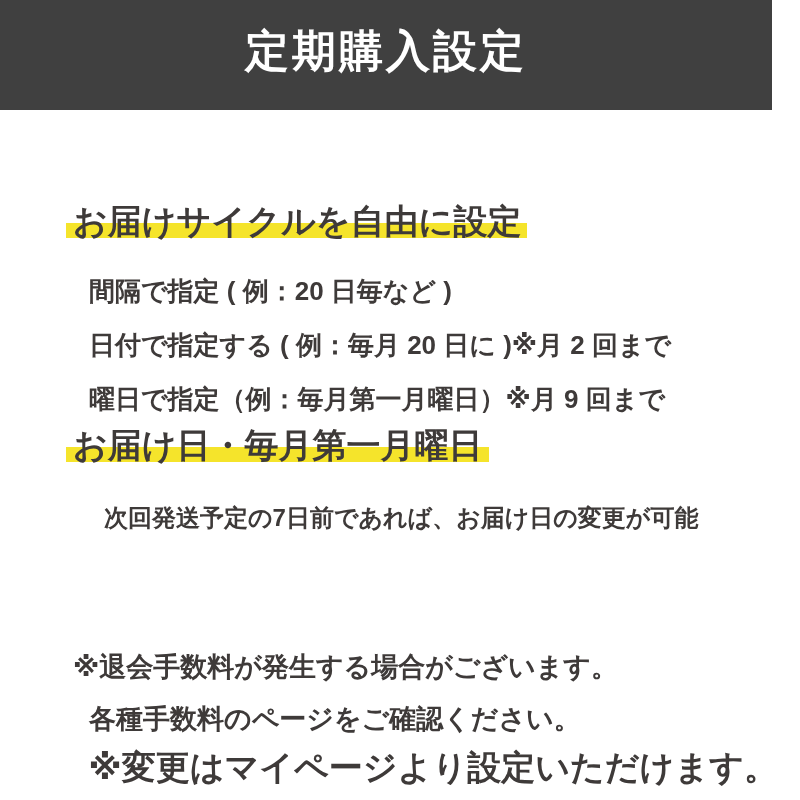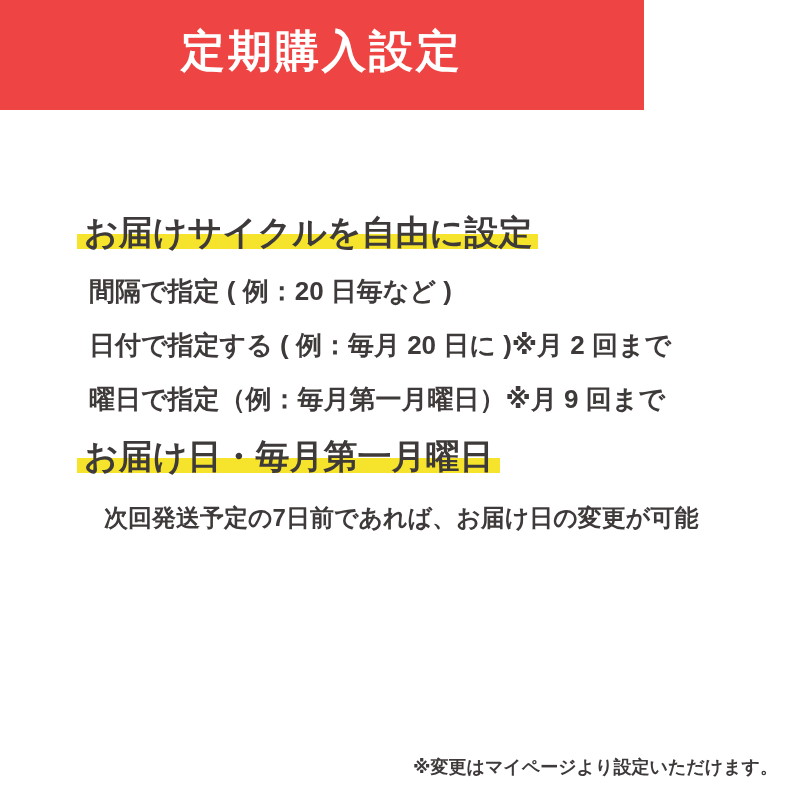--- a/index.html
+++ b/index.html
@@ -14,40 +14,40 @@
     background: #ffffff;
     overflow: hidden;
     font-family: "Liberation Sans", "DejaVu Sans", sans-serif;
     color: #3e3a39;
   }
 
   
   .header-bar {
     position: absolute;
     left: 0; top: 0;
-    width: 644px; height: 110px;
-    background: #ef4444;
+    width: 772px; height: 110px;
+    background: #404040;
     display: flex;
     align-items: center;
     justify-content: center;
   }
   .header-title {
     margin: 0;
     padding-bottom: 8px;
     color: #ffffff;
     font-size: 44px;
     font-weight: 700;
     letter-spacing: 3px;
     white-space: nowrap;
   }
 
   
   .section-heading {
     position: absolute;
-    margin: 11px;
+    margin: 0;
     font-size: 34px;
     font-weight: 700;
     line-height: 50px;
     white-space: nowrap;
     color: #3e3a39;
   }
   .hl {
     padding: 0 6px 0 7px;
     background: linear-gradient(to bottom,
       rgba(0,0,0,0) 54%,
@@ -84,21 +84,21 @@
     line-height: 36px;
   }
   .body-line { margin: 16px; }
   .body-3 .indent { padding-left: 16px; }
 
   
   .footnote {
     position: absolute;
     right: 22px; top: 748px;
     margin: 0;
-    font-size: 18px;
+    font-size: 34px;
     font-weight: 700;
     line-height: 38px;
     white-space: nowrap;
     color: #3e3a39;
     text-align: right;
   }
 </style>
 </head>
 <body>
 
@@ -117,16 +117,20 @@
     <p class="body-line">曜日で指定（例：毎月第一月曜日）※月 9 回まで</p>
   </div>
 
   <h2 class="section-heading heading-2">
     <span class="hl">お届け日・毎月第一月曜日</span>
   </h2>
   <div class="body-block body-2">
     <p class="body-line">次回発送予定の7日前であれば、お届け日の変更が可能</p>
   </div>
 
+  <div class="body-block body-3">
+    <p class="body-line">※退会手数料が発生する場合がございます。</p>
+    <p class="body-line indent">各種手数料のページをご確認ください。</p>
+  </div>
 
   <p class="footnote">※変更はマイページより設定いただけます。</p>
 
 </div>
 
 </body></html>

